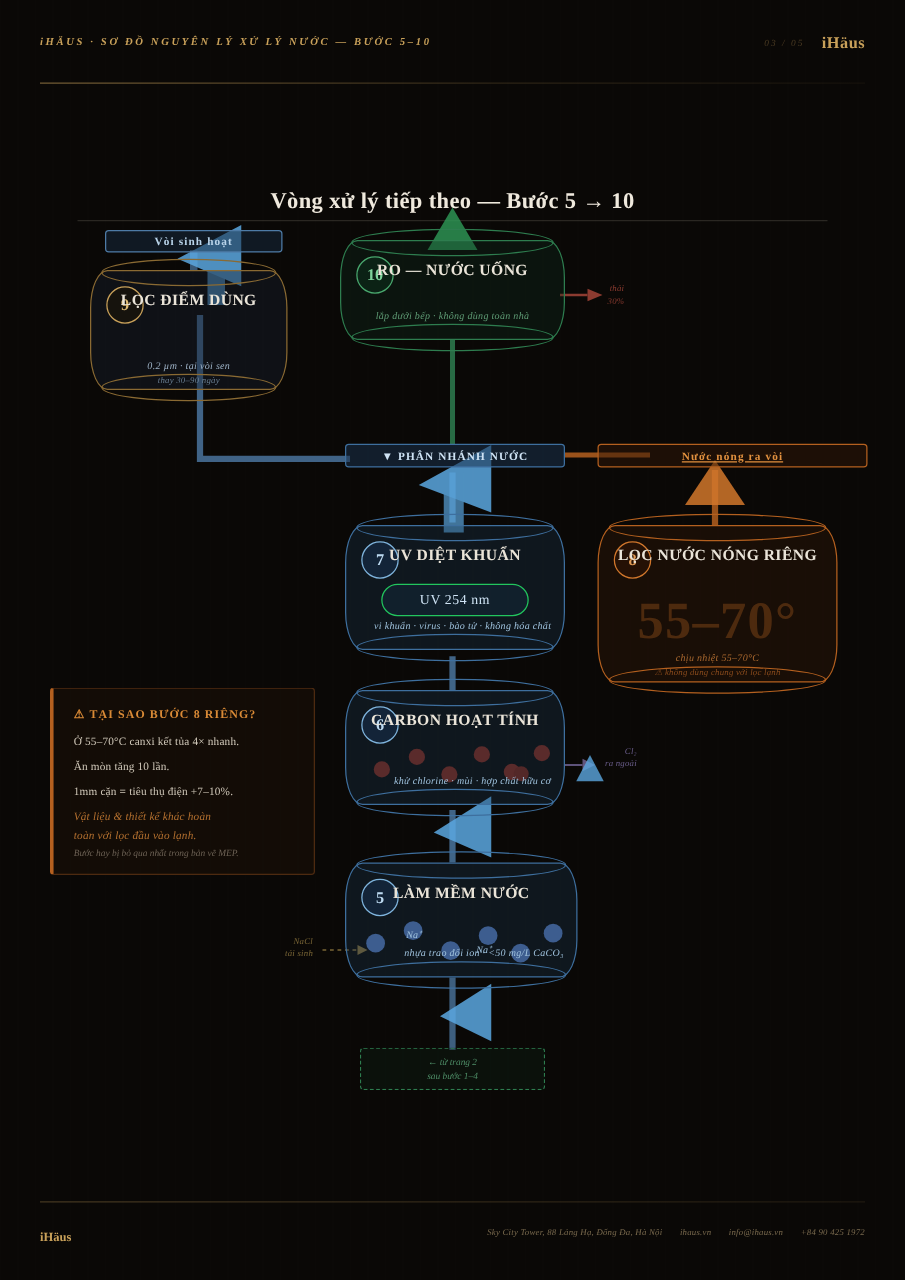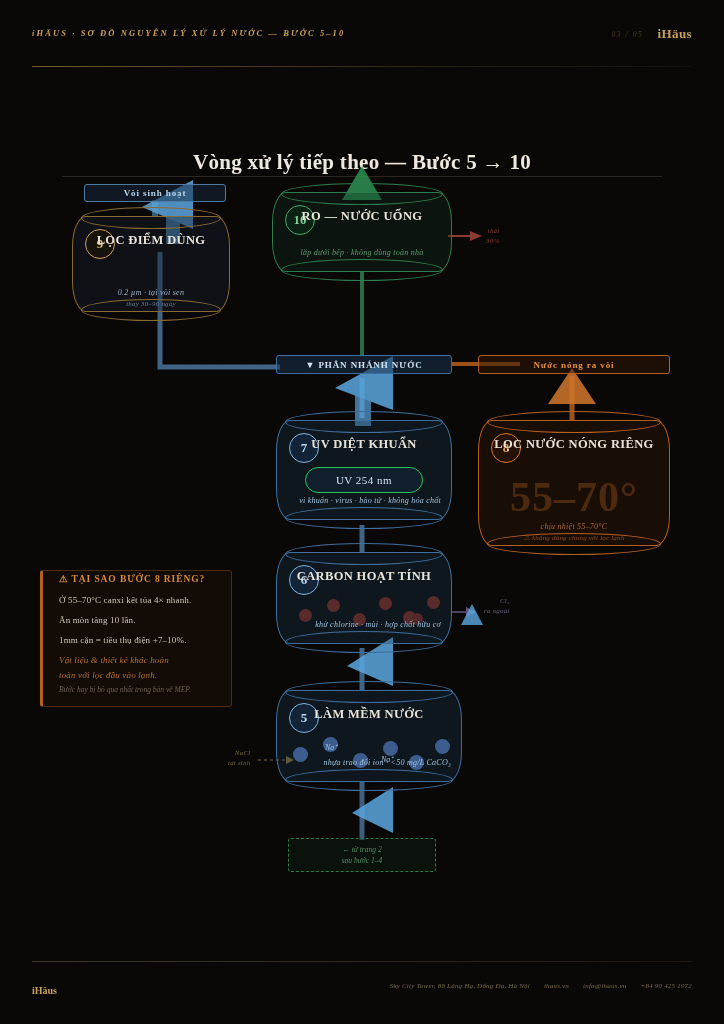--- a/index.html
+++ b/index.html
@@ -25,21 +25,21 @@
   .brand { font-size:13px; font-weight:bold; color:#c9a15a; letter-spacing:.4px; }
   .hdr-rule { position:absolute; left:32px; right:32px; top:66px; height:1px;
     background:linear-gradient(90deg, rgba(201,161,90,.55), rgba(201,161,90,.18) 55%, rgba(201,161,90,.05)); }
 
   
   .canvas { position:absolute; left:0; top:0; width:724px; height:1024px; }
   svg.wires { position:absolute; left:0; top:0; width:724px; height:1024px; pointer-events:none; }
 
   .title {
     position:absolute; left:0; right:0; top:150px; text-align:center;
-    font-size:21px; font-weight:bold; color:#efe9dd; letter-spacing:.3px;
+    font-size:18px; font-weight:bold; color:#efe9dd; letter-spacing:.3px;
   }
   .title-rule { position:absolute; left:62px; right:62px; top:176px; height:1px; background:rgba(160,150,135,.22); }
 
   
   .node { position:absolute; }
   .tank {
     position:relative; border-radius:14px/30px;
     border:1.5px solid; background:rgba(255,255,255,.012);
   }
   .tank .ellipse-top, .tank .ellipse-bot {
@@ -110,21 +110,21 @@
   .bar.orange-bar { border-color:#b4601f; background:rgba(48,22,6,.5); color:#e2913f; }
 
   
   .ghost {
     position:absolute; left:0; right:0; top:52px; text-align:center;
     font-size:42px; font-weight:bold; color:rgba(180,96,31,.34); letter-spacing:1px;
   }
 
   
   .callout {
-    position:absolute; left:40px; top:570px; width:192px; padding:2px 14px 12px 16px;
+    position:absolute; left:40px; top:550px; width:212px; padding:14px 14px 12px 16px;
     border:1px solid rgba(150,80,30,.45); border-left:3px solid #b4601f;
     background:rgba(28,16,8,.55); border-radius:3px;
   }
   .callout h4 { font-size:9.5px; color:#d98a36; letter-spacing:.9px; font-weight:bold; margin-bottom:11px; }
   .callout p { font-size:9px; color:#cfc7b8; margin-bottom:10px; letter-spacing:.15px; }
   .callout .em { font-style:italic; color:#b4702f; margin-bottom:5px; }
   .callout .note { font-size:7.5px; font-style:italic; color:#6d6255; margin-top:5px; }
 
   
   .anno { position:absolute; font-size:7px; font-style:italic; line-height:1.45; letter-spacing:.2px;text-align:right; }
@@ -248,21 +248,21 @@
       </div>
     </div>
 
     <div class="anno red" style="left:486px; top:226px;">
       <span class="l1">thải</span>
       <span class="l1">30%</span>
     </div>
 
     <div class="bar blue-bar" style="left:276px; top:355px; width:176px; height:19px;">▼ PHÂN NHÁNH NƯỚC</div>
 
-    <div class="bar orange-bar" style="left:478px; top:355px; width:192px; height:19px;">Nước nóng ra vòi</div>
+    <div class="bar orange-bar" style="left:478px; top:355px; width:216px; height:19px;text-decoration:underline;">Nước nóng ra vòi</div>
 
     <div class="node blue" style="left:276px; top:420px; width:176px; height:100px;">
       <div class="tank" style="width:100%; height:100%;">
         <div class="ellipse-top"></div>
         <div class="ellipse-bot"></div>
         <div class="badge">7</div>
         <div class="node-title">UV DIỆT KHUẨN</div>
         <div class="pill">UV 254 nm</div>
         <div class="node-sub">vi khuẩn · virus · bào tử · không hóa chất</div>
       </div>

